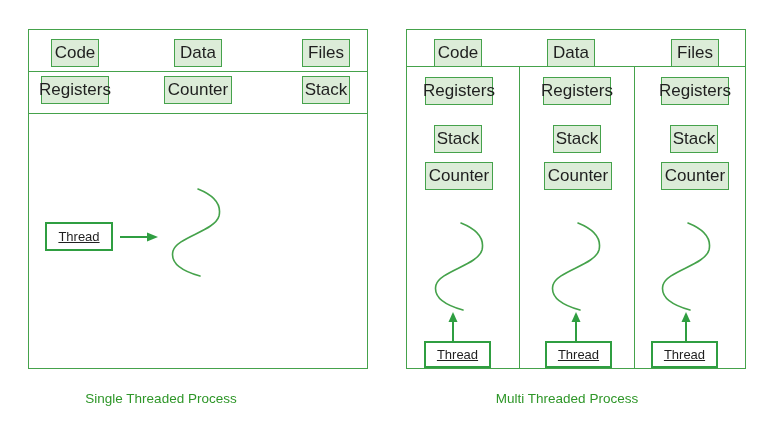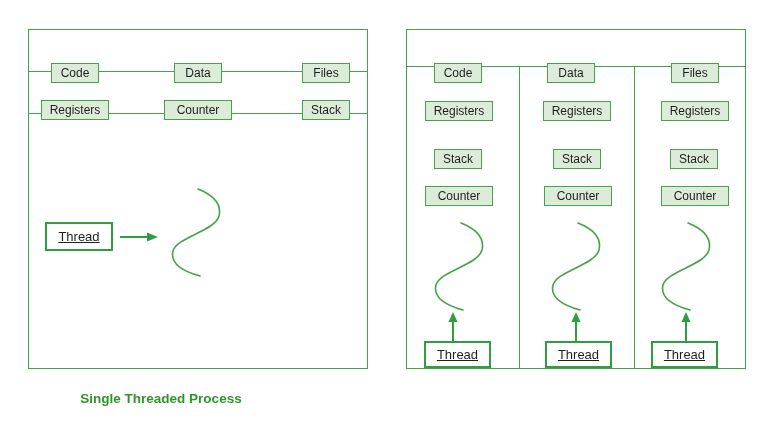--- a/index.html
+++ b/index.html
@@ -32,49 +32,48 @@
     height: 0;
     border-top: 1.5px solid var(--line-green);
   }
   .vline {
     position: absolute;
     width: 0;
     border-left: 1.5px solid var(--line-green);
   }
   .chip {
     position: absolute;
-    height: 20px;
+    height: 28px;
     background: var(--fill-green);
     border: 1.5px solid var(--line-green);
     color: var(--text-dark);
-    font-size: 12px;
+    font-size: 17px;
     display: flex;
     align-items: center;
     justify-content: center;
     z-index: 3;
-    margin-top: 24px;
   }
   .thread-box {
     position: absolute;
     background: var(--background);
     border: 2.5px solid var(--strong-green);
     color: var(--text-dark);
     font-size: 13px;
     display: flex;
     align-items: center;
     justify-content: center;
     z-index: 4;
     text-decoration: underline;
   }
   .caption {
     position: absolute;
     width: 240px;
     text-align: center;
     font-size: 13.5px;
-    font-weight: bold;
+    font-weight: normal;
     color: var(--caption-green);
   }
   .svg-abs { position: absolute; z-index: 2; }
   .squiggle-path {
     fill: none;
     stroke: var(--line-green);
     stroke-width: 1.6;
     stroke-linecap: round;
   }
   .arrow-line { stroke: var(--strong-green); stroke-width: 2; }
@@ -148,14 +147,15 @@
   <div class="chip" style="left:661px; top:162px; width:68px;">Counter</div>
   <svg class="svg-abs" style="left:658px; top:220px;" width="60" height="95" viewBox="0 0 60 95">
     <path class="squiggle-path" d="M30,3 C45,9 54,17 51,30 C47,45 9,51 5,65 C2,77 14,85 32,90"></path>
   </svg>
   <svg class="svg-abs" style="left:678px; top:310px;" width="16" height="32" viewBox="0 0 16 32">
     <line class="arrow-line" x1="8" y1="31" x2="8" y2="11"></line>
     <polygon class="arrow-head" points="3.5,12 8,2 12.5,12"></polygon>
   </svg>
   <div class="thread-box" style="left:651px; top:341px; width:67px; height:27px;">Thread</div>
 
+  <div class="caption" style="left:447px; top:391px;">Multi Threaded Process</div>
 
 </div>
 
 </body></html>

